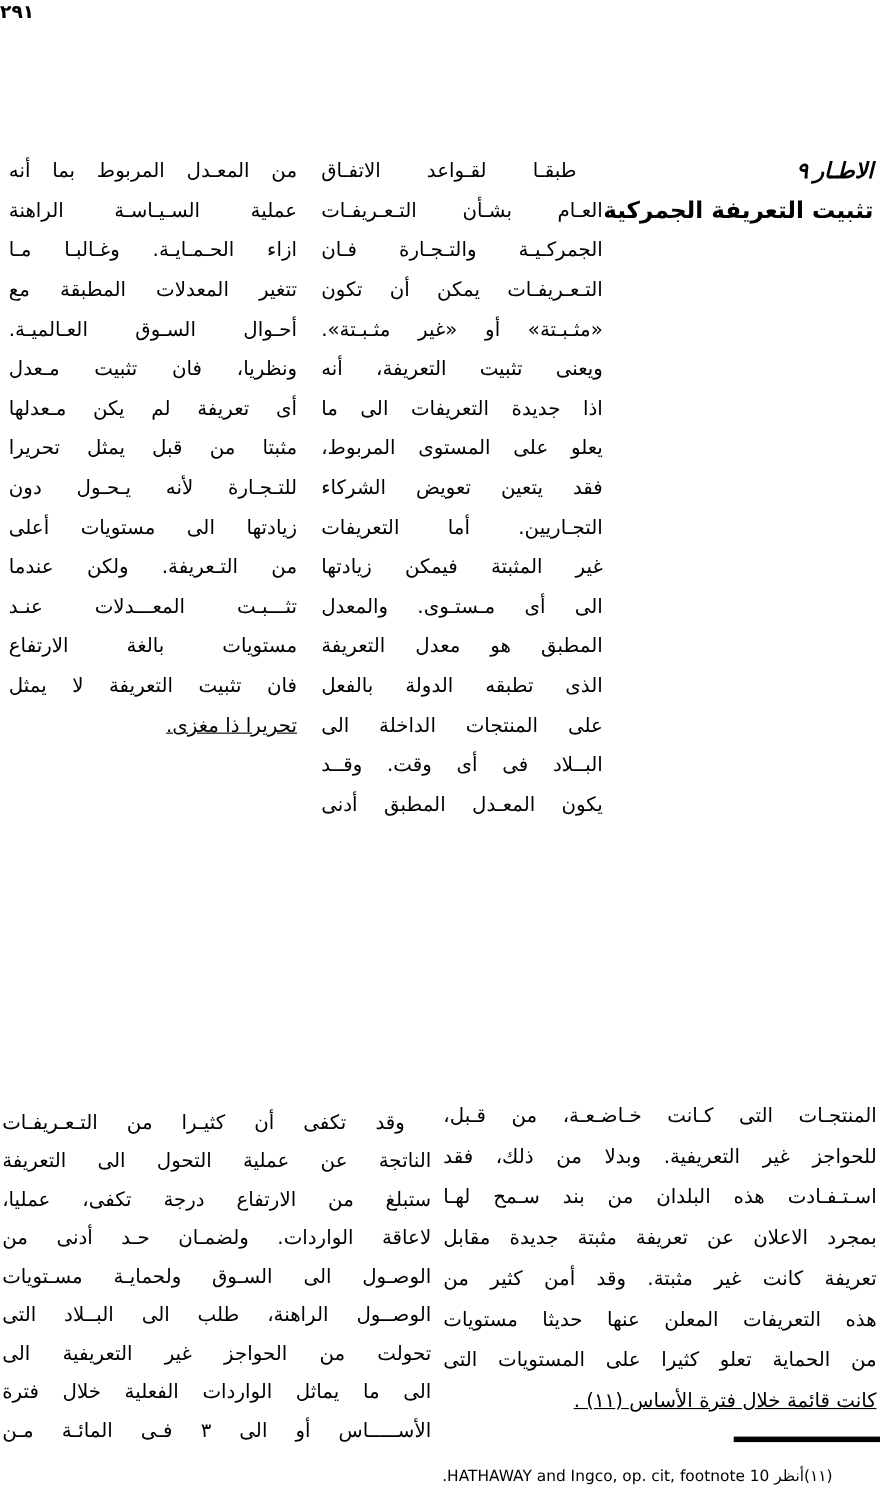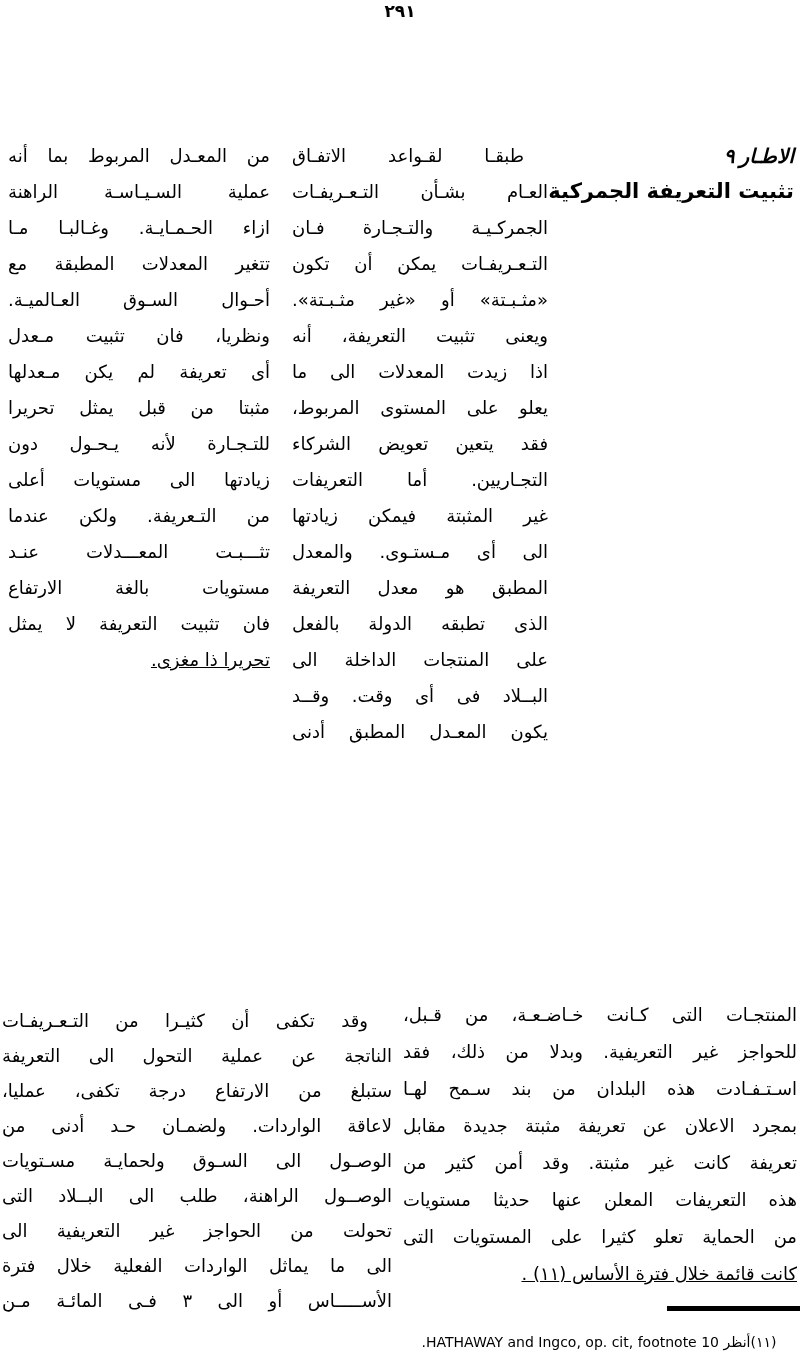--- a/index.html
+++ b/index.html
@@ -6,21 +6,21 @@
   body{
     width:800px;height:1359px;
     background:#ffffff;color:#000;
     position:relative;
     font-family:"DejaVu Sans",sans-serif;
     overflow:hidden;
   }
   .page{position:absolute;inset:0;background:#fff;}
   .page-number{
     position:absolute;top:1px;left:0;width:100%;
-    text-align:center;direction:rtl;
+    text-align:left;direction:rtl;
     font-size:17px;font-weight:bold;letter-spacing:2px;
   }
   .box-header{
     position:absolute;top:138px;right:6px;width:248px;
     direction:rtl;text-align:right;
   }
   .box-label{font-size:20px;font-style:italic;font-weight:bold;line-height:36px;font-family:Liberation Serif, serif;}
   .box-title{font-size:21px;font-weight:bold;line-height:34px;}
   .col{position:absolute;direction:rtl;}
   .line{
@@ -34,21 +34,21 @@
   .bot-col1 .line{height:37px;line-height:37px;}
   .bot-col2{top:1003px;right:408px;width:390px;font-size:18px;}
   .bot-col2 .line{height:35px;line-height:35px;}
   .para-start{padding-right:24px;}
   .para-end{text-align:right;text-align-last:right;text-decoration:underline;}
   .footnote-rule{
     position:absolute;top:1306px;right:0;width:133px;height:5px;background:#000;
   }
   .footnote{
     position:absolute;top:1331px;right:4px;width:394px;
-    direction:rtl;text-align:center;font-size:14px;line-height:22px;
+    direction:rtl;text-align:left;font-size:14px;line-height:22px;
     white-space:nowrap;
   }
 </style>
 </head>
 <body>
 
 <div class="page">
 
   <div class="page-number">٢٩١</div>
 
@@ -57,21 +57,21 @@
     <div class="box-title">تثبيت التعريفة الجمركية</div>
   </div>
 
   <div class="col top-col1">
     <div class="line para-start">طبقـا لقـواعد الاتفـاق</div>
     <div class="line">العـام بشـأن التـعـريفـات</div>
     <div class="line">الجمركـيـة والتـجـارة فـان</div>
     <div class="line">التـعـريفـات يمكن أن تكون</div>
     <div class="line">«مثـبـتة» أو «غير مثـبـتة».</div>
     <div class="line">ويعنى تثبيت التعريفة، أنه</div>
-    <div class="line">اذا زيدت المعدلات الى ما</div>
+    <div class="line">اذا جديدة التعريفات الى ما</div>
     <div class="line">يعلو على المستوى المربوط،</div>
     <div class="line">فقد يتعين تعويض الشركاء</div>
     <div class="line">التجـاريين. أما التعريفات</div>
     <div class="line">غير المثبتة فيمكن زيادتها</div>
     <div class="line">الى أى مـستـوى. والمعدل</div>
     <div class="line">المطبق هو معدل التعريفة</div>
     <div class="line">الذى تطبقه الدولة بالفعل</div>
     <div class="line">على المنتجات الداخلة الى</div>
     <div class="line">البــلاد فى أى وقت. وقــد</div>
     <div class="line">يكون المعـدل المطبق أدنى</div>

